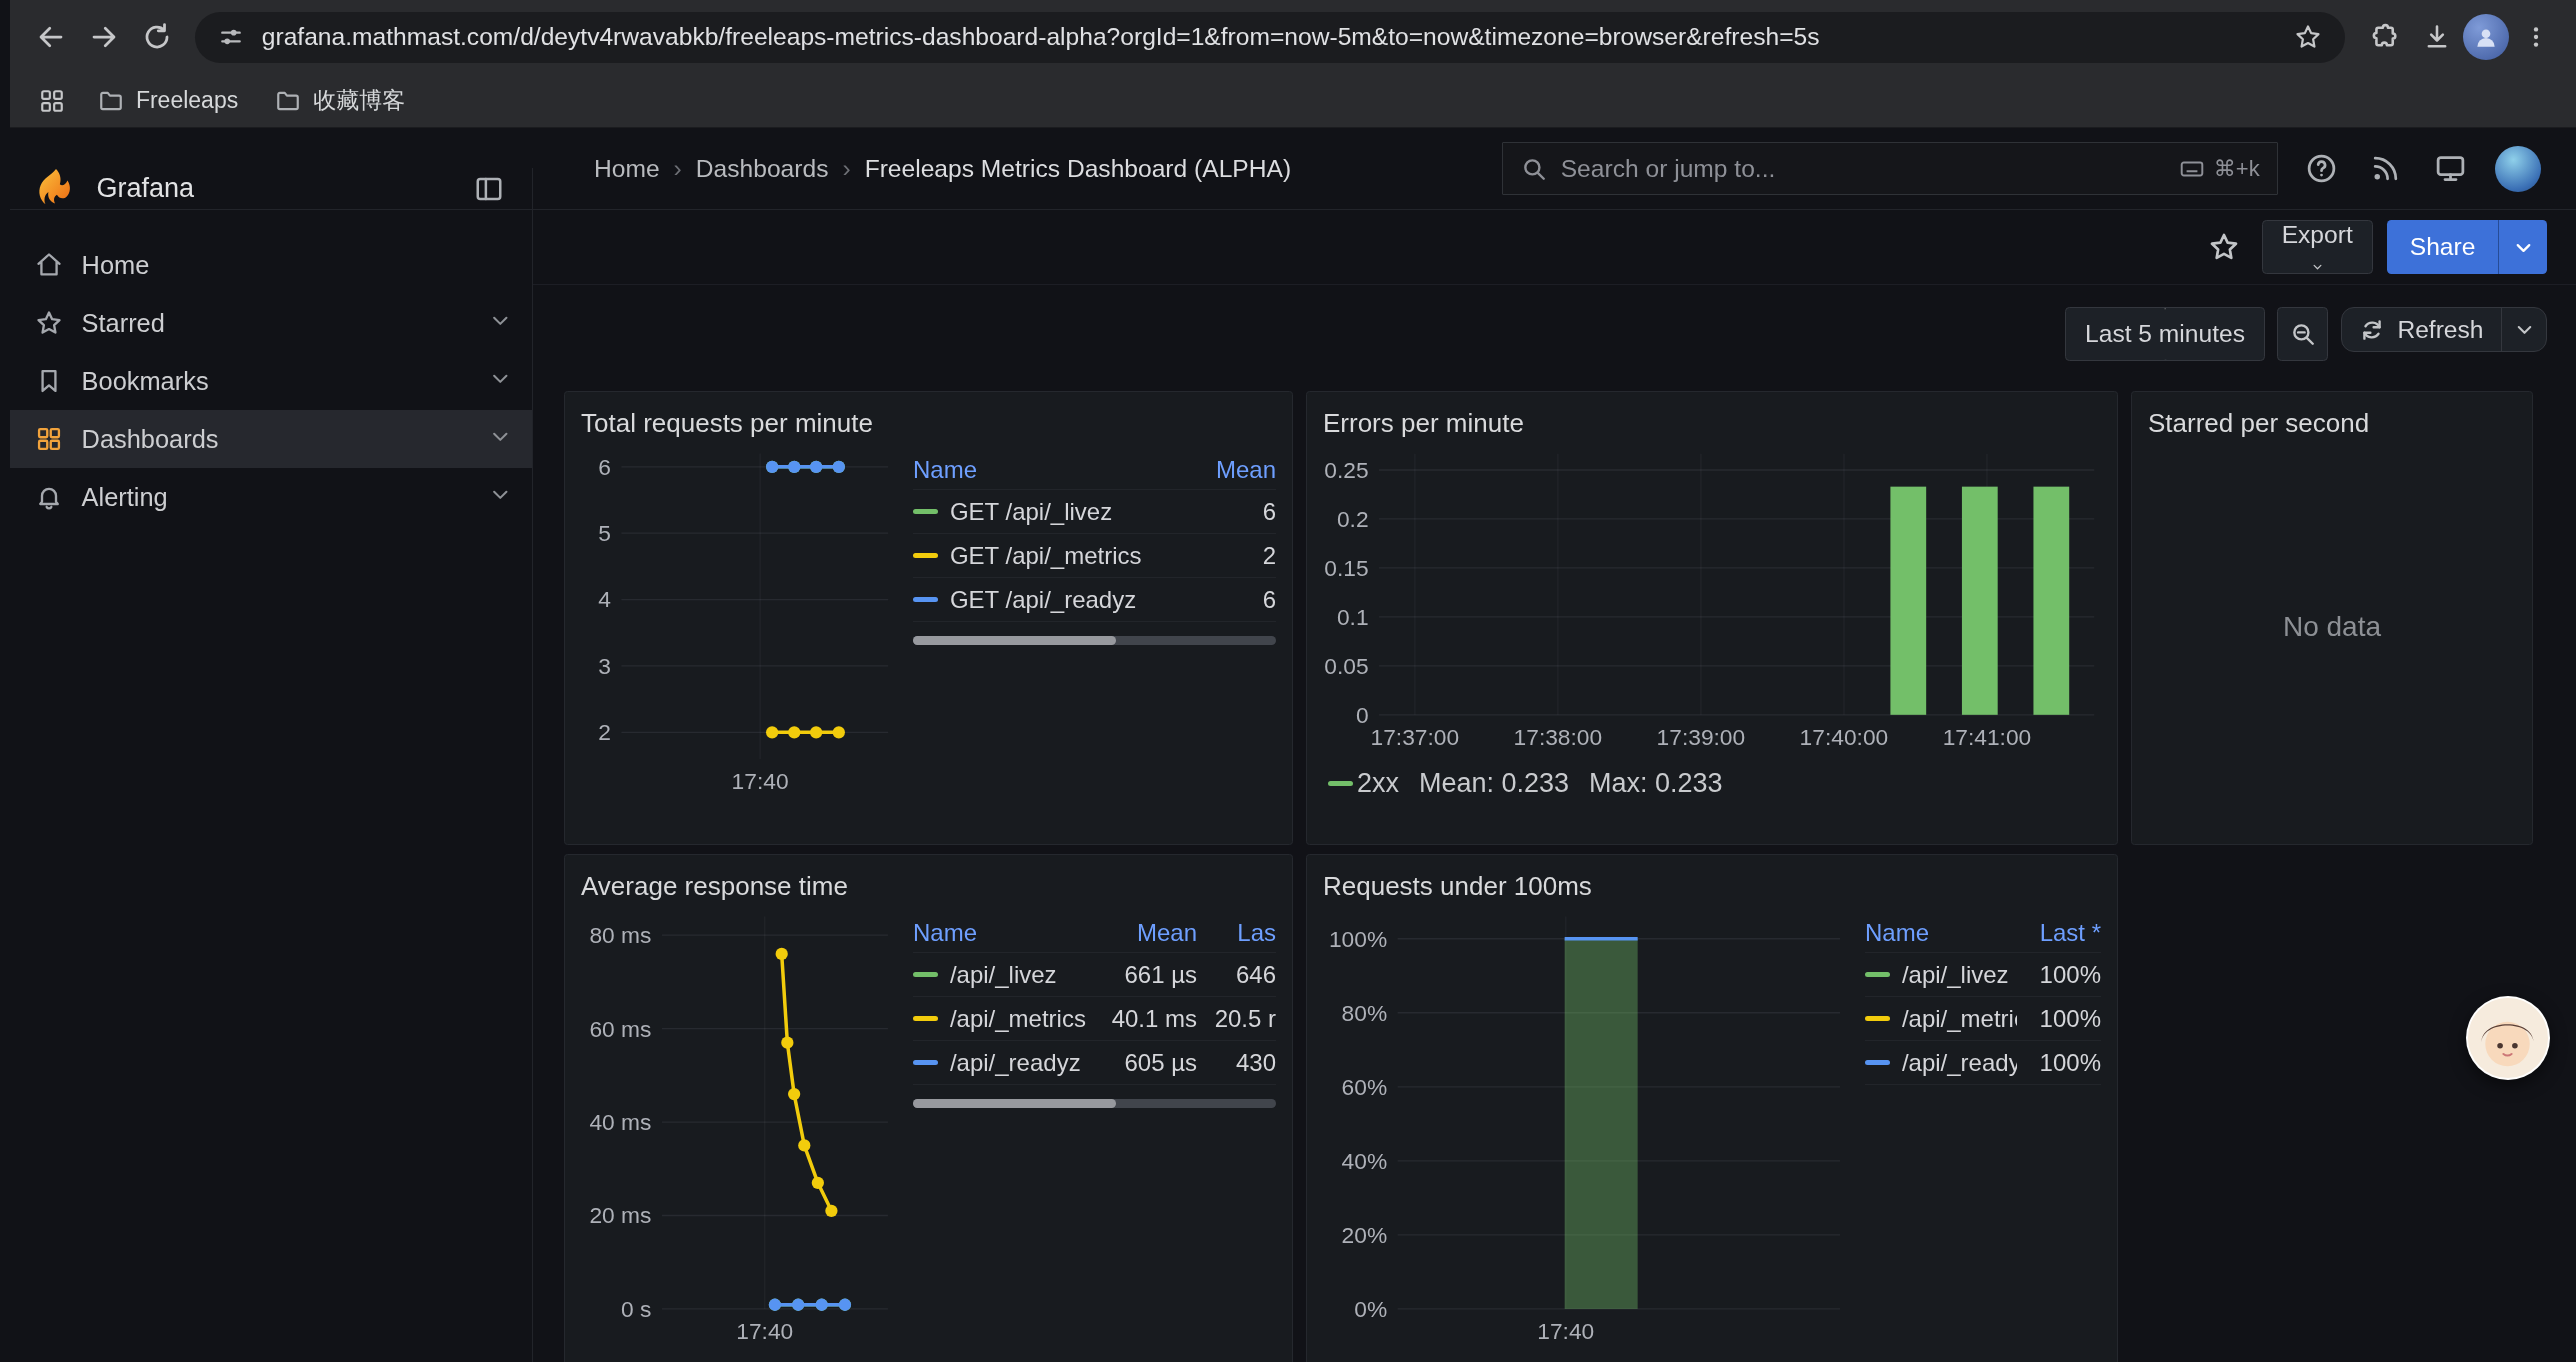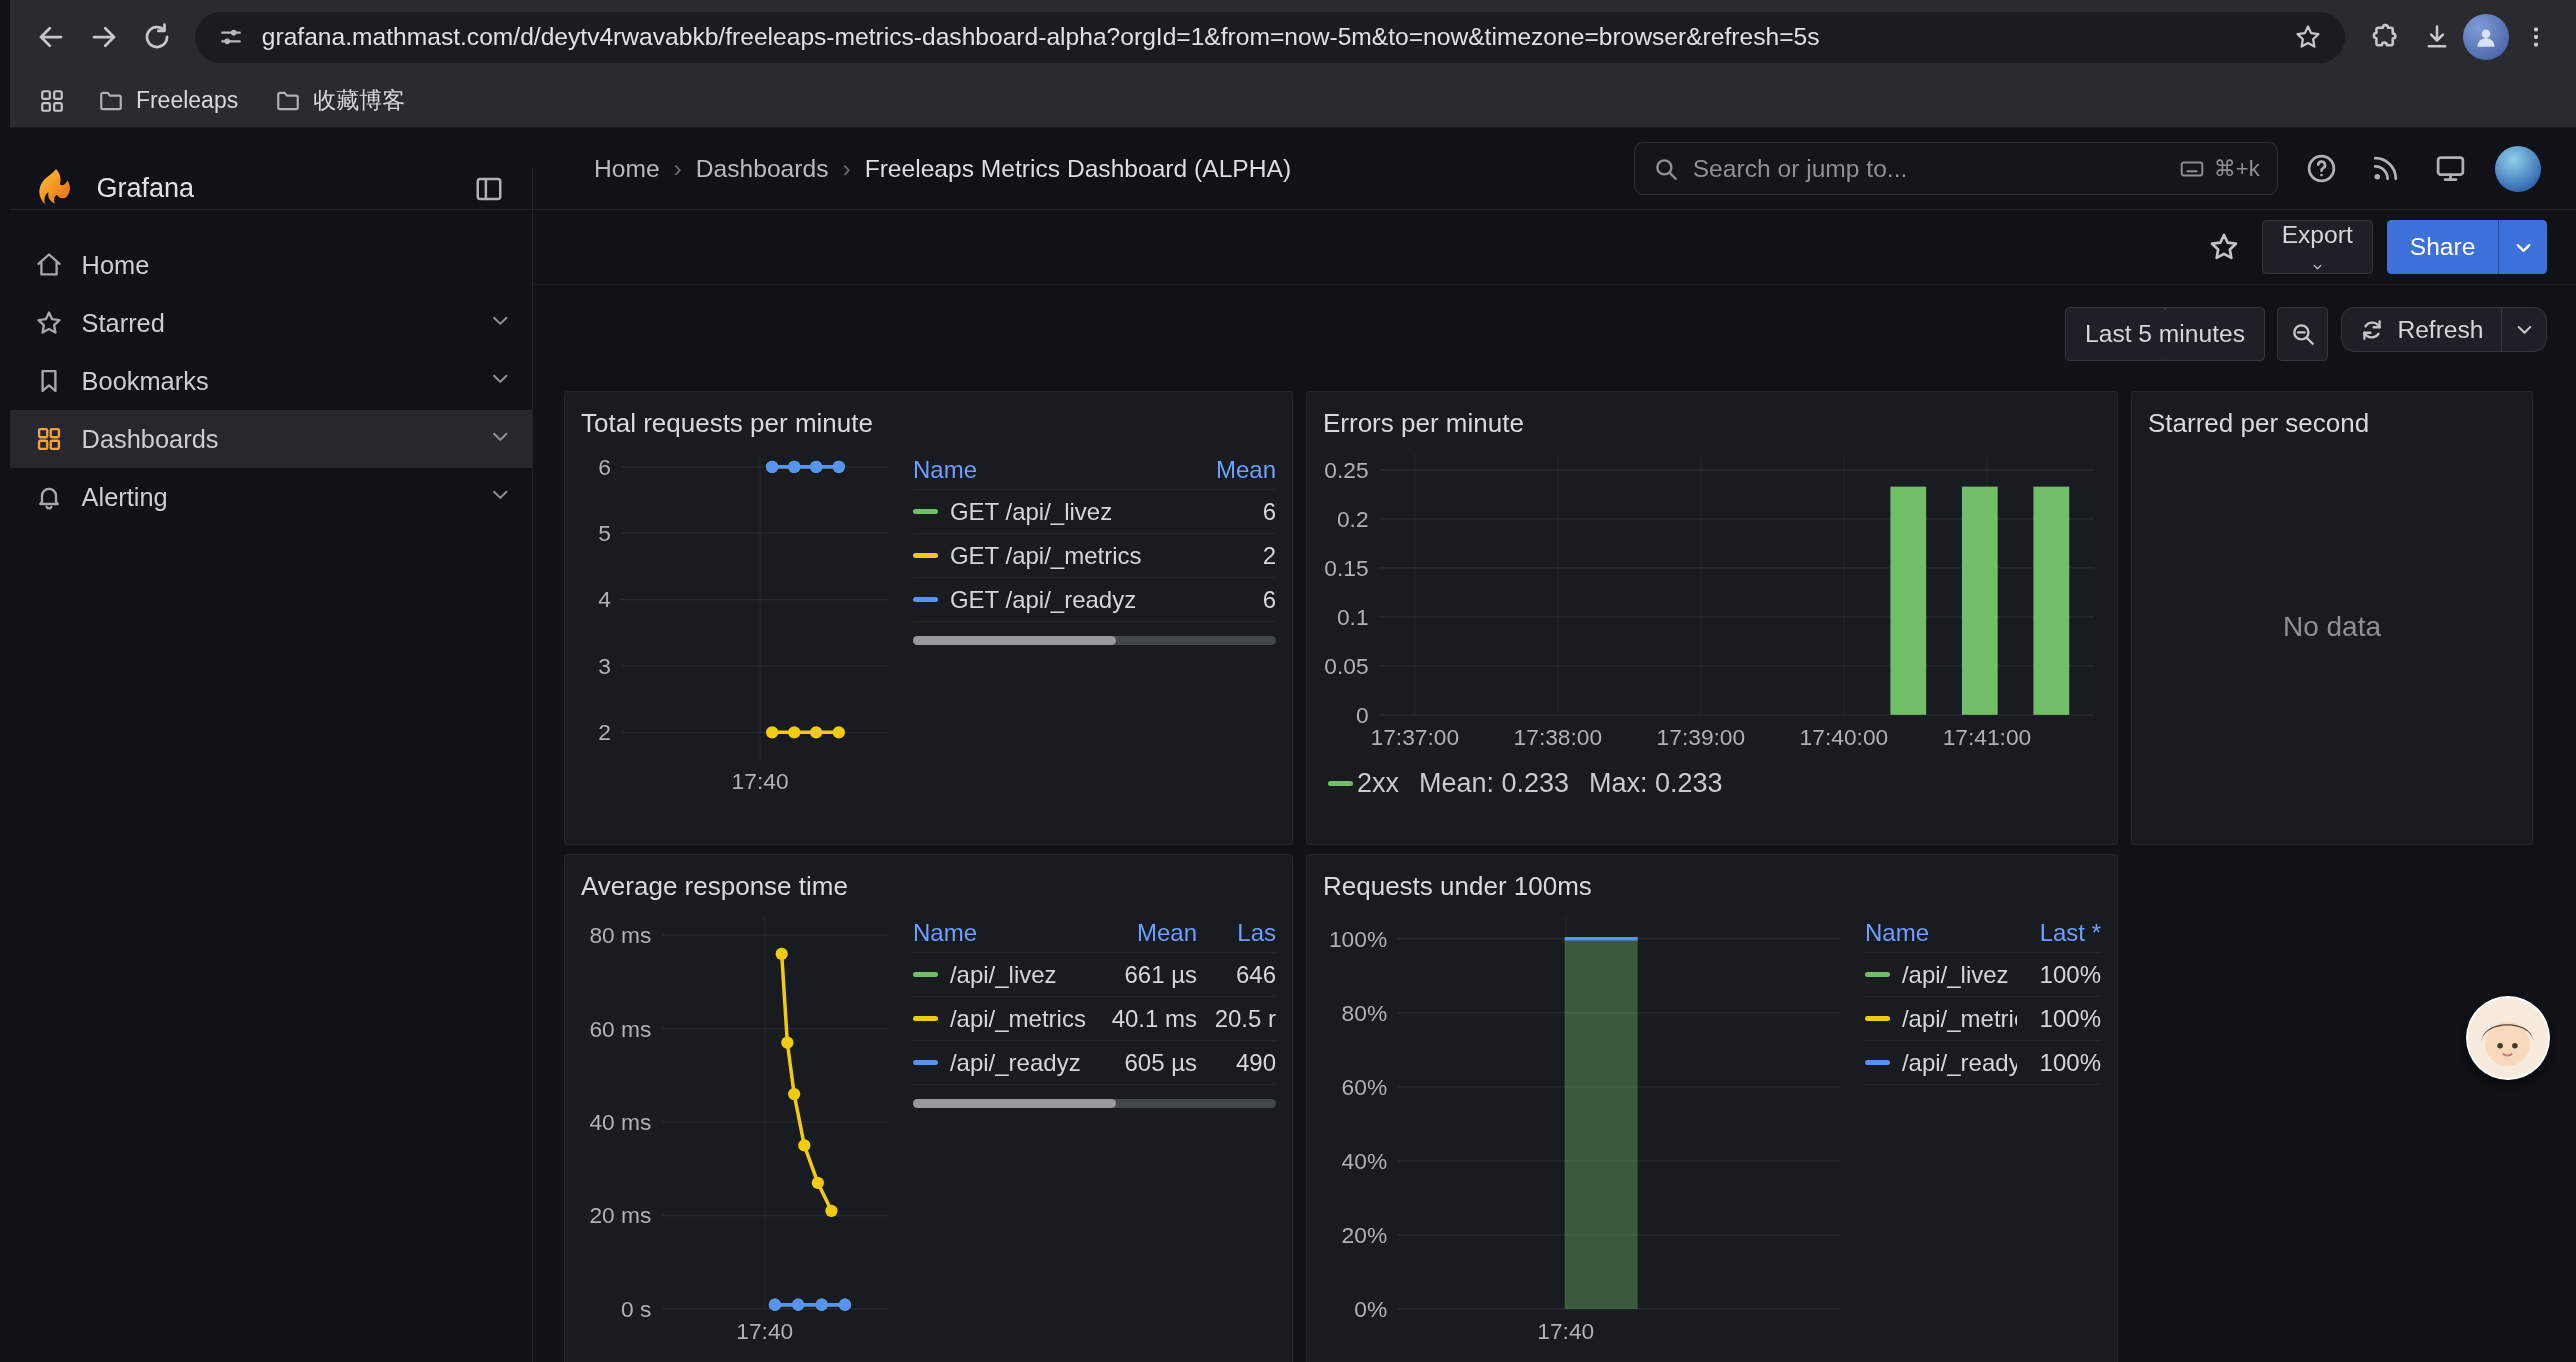--- a/index.html
+++ b/index.html
@@ -21,21 +21,21 @@
   .bm-item { display:flex; align-items:center; gap:12.3px; color:#d6d8da; font-size:23px; padding:5.3px 12.3px; border-radius:7px; }
 
   
   .gf-app { position:relative; height:1235px; display:grid; grid-template-columns:523px 1fr; grid-template-rows:82px 1fr; background:#111217; }
   .sb-head { display:flex; align-items:center; gap:17.5px; padding:0 23px; border-right:0.9px solid #22242a; border-bottom:0.9px solid #22242a;margin-top:40px; }
   .brand { font-size:27px; font-weight:500; color:#e2e3e5; }
   .gf-header { display:flex; align-items:center; gap:23px; padding:0 35px 0 61px; border-bottom:0.9px solid #22242a; min-width:0; }
   .crumbs { display:flex; align-items:center; gap:14px; font-size:24.6px; color:#b9bbbf; white-space:nowrap; }
   .crumb-sep { color:#6d6f75; font-size:24.6px; }
   .crumb-current { color:#dcdde0; }
-  .search-box { margin-left:auto; width:644px; height:53px; background:#15161a; border:1.3px solid #2f3237; border-radius:9px;
+  .search-box { margin-left:auto; width:776px; height:53px; background:#15161a; border:1.3px solid #2f3237; border-radius:1px;
     display:flex; align-items:center; padding:0 17.5px; gap:14px; flex:none; }
   .search-ph { color:#8e9097; font-size:24.6px; flex:1; }
   .search-kbd { color:#8e9097; font-size:22px; display:flex; align-items:center; gap:8.8px; }
   .hd-icons { display:flex; align-items:center; gap:24.6px; flex:none; }
   .hd-ic { width:40px; height:40px; display:flex; align-items:center; justify-content:center; }
   .hd-ic svg { stroke:#aeb1b6; fill:none; stroke-width:2; stroke-linecap:round; stroke-linejoin:round; }
   .gf-avatar { width:46px; height:46px; border-radius:50%; background:radial-gradient(circle at 40% 30%,#8fd0ea,#3a6fb5 70%,#274a80); }
 
   .gf-sidebar { border-right:0.9px solid #22242a; padding-top:26px; }
   .nav-item { height:58px; display:flex; align-items:center; gap:19px; padding:0 19px 0 24.6px; color:#cdced1; font-size:25.4px; }
@@ -511,21 +511,21 @@
                   </span>
                 <span class="lt-val">40.1 ms</span>
                 <span class="lt-val">20.5 r</span>
               </div>
               <div class="lt-row cols-3">
                 <span class="lt-name">
                     <i class="dash-ic" style="background: rgb(87, 148, 242);"></i>
                     <span>/api/_readyz</span>
                   </span>
                 <span class="lt-val">605 µs</span>
-                <span class="lt-val">490</span>
+                <span class="lt-val">430</span>
               </div>
               <div class="lt-scroll">
                   <div class="lt-thumb"></div>
                 </div>
             </div>
           </div>
         </div>
 
         <div class="panel" style="left:773px; top:569px; width:812px; height:579px;">
           <div class="panel-title">Requests under 100ms</div>

